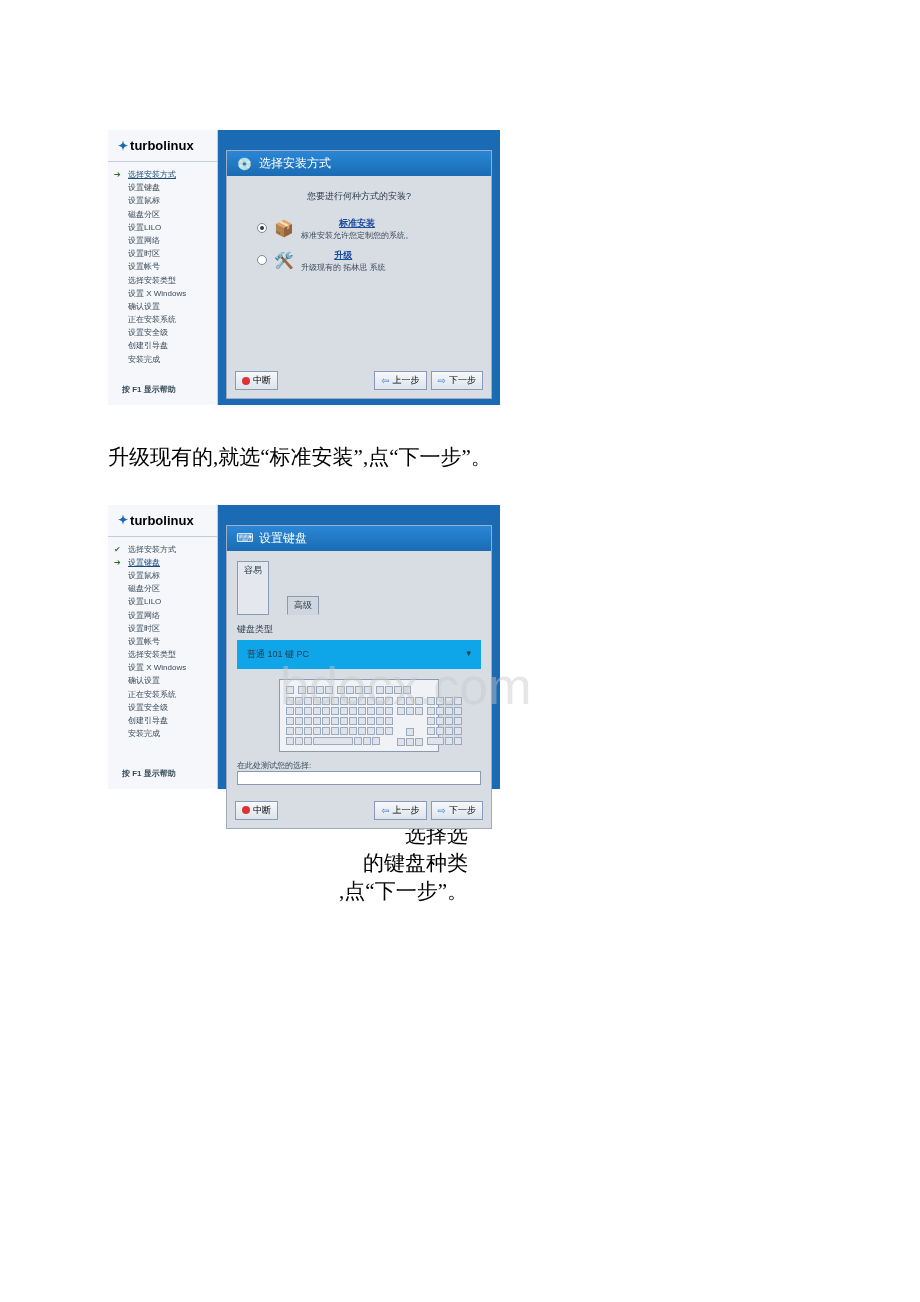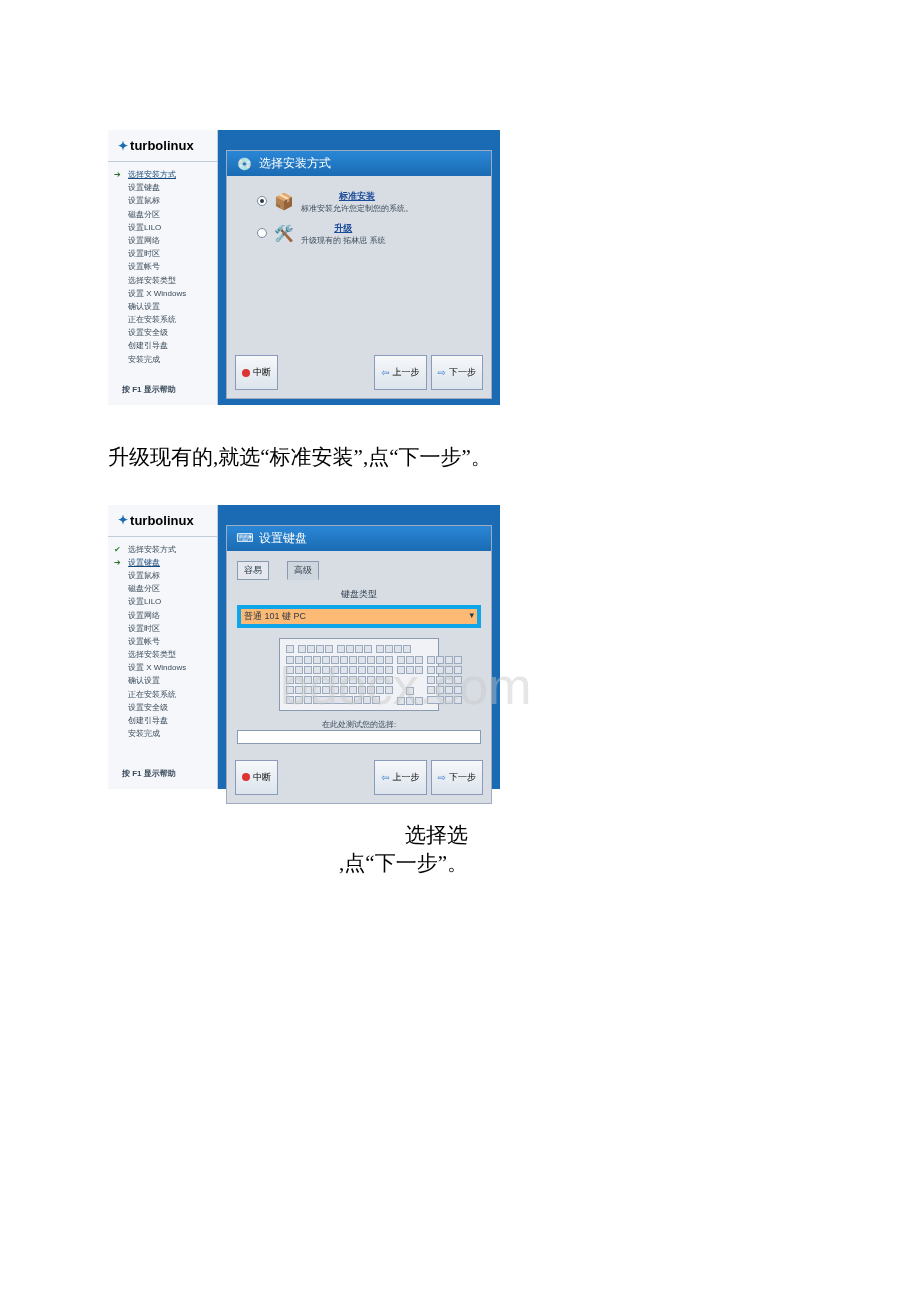--- a/index.html
+++ b/index.html
@@ -178,21 +178,21 @@
     .btn-row {
       display: flex;
       gap: 4px;
       padding: 6px 8px 8px;
       align-items: center;
     }
     .btn {
       background: linear-gradient(#f6f8fa, #dce4ec);
       border: 1px solid #8a9abb;
       font-size: 9px;
-      padding: 10px 6px;
+      padding: 2px 6px;
       display: flex;
       align-items: center;
       gap: 3px;
       cursor: pointer;
     }
     .btn-row .spacer { flex: 1; }
     .btn .dot-red {
       width: 8px;
       height: 8px;
       border-radius: 50%;
@@ -208,30 +208,31 @@
     }
     .tab {
       font-size: 9px;
       padding: 2px 6px;
       border: 1px solid #8a9ab0;
       background: #e4e8ee;
     }
     .tab.active {
       background: #d0d6de;
       border-bottom: 1px solid #d0d6de;
+      margin-top: 35px;
     }
     .kbd-label {
-      text-align: center;
+      text-align: left;
       font-size: 9px;
       padding: 4px 0;
     }
     .kbd-select {
       width: 100%;
-      border: 4px solid #0ea5e9;
-      background: #fdba74;
+      border: 7px solid #0ea5e9;
+      background: #0ea5e9;
       font-size: 9px;
       padding: 1px 3px;
       display: flex;
       justify-content: space-between;
     }
     .keyboard-img {
       margin: 10px auto 0;
       width: 160px;
       border: 1px solid #8a9ab0;
       background: #f0f2f6;
@@ -269,21 +270,20 @@
       margin-bottom:3px;
     }
     .kb-fgroup{
       display:flex;
       gap:1px;
     }
     .test-label {
       font-size: 8px;
       color: #3a4a5a;
       margin-top: 8px;
-      text-align: center;
     }
     .test-input {
       width: 100%;
       border: 1px solid #8a9ab0;
       background: #fff;
       height: 14px;
     }
     
     .body-text {
       margin: 36px 0 0 108px;
@@ -336,20 +336,21 @@
       </ul>
       <div class="help-hint">按 F1 显示帮助</div>
     </div>
     <div class="main">
       <div class="panel">
         <div class="panel-header">
           <span class="icon">💿</span>
           <span>选择安装方式</span>
         </div>
         <div class="panel-body">
+          <div class="prompt-line">您要进行何种方式的安装?</div>
           <div class="option-row">
             <div class="radio selected"></div>
             <div class="opt-icon">📦</div>
             <div class="opt-text">
               <div class="title">标准安装</div>
               <div class="desc">标准安装允许您定制您的系统。</div>
             </div>
           </div>
           <div class="option-row">
             <div class="radio"></div>
@@ -590,14 +591,15 @@
             <span>下一步</span>
           </div>
         </div>
       </div>
     </div>
   </div>
 </div>
 
 <div class="body-text2">
   <div class="l1">选择选</div>
+  <div>的键盘种类</div>
   <div>,点“下一步”。</div>
 </div>
 
 </body></html>

